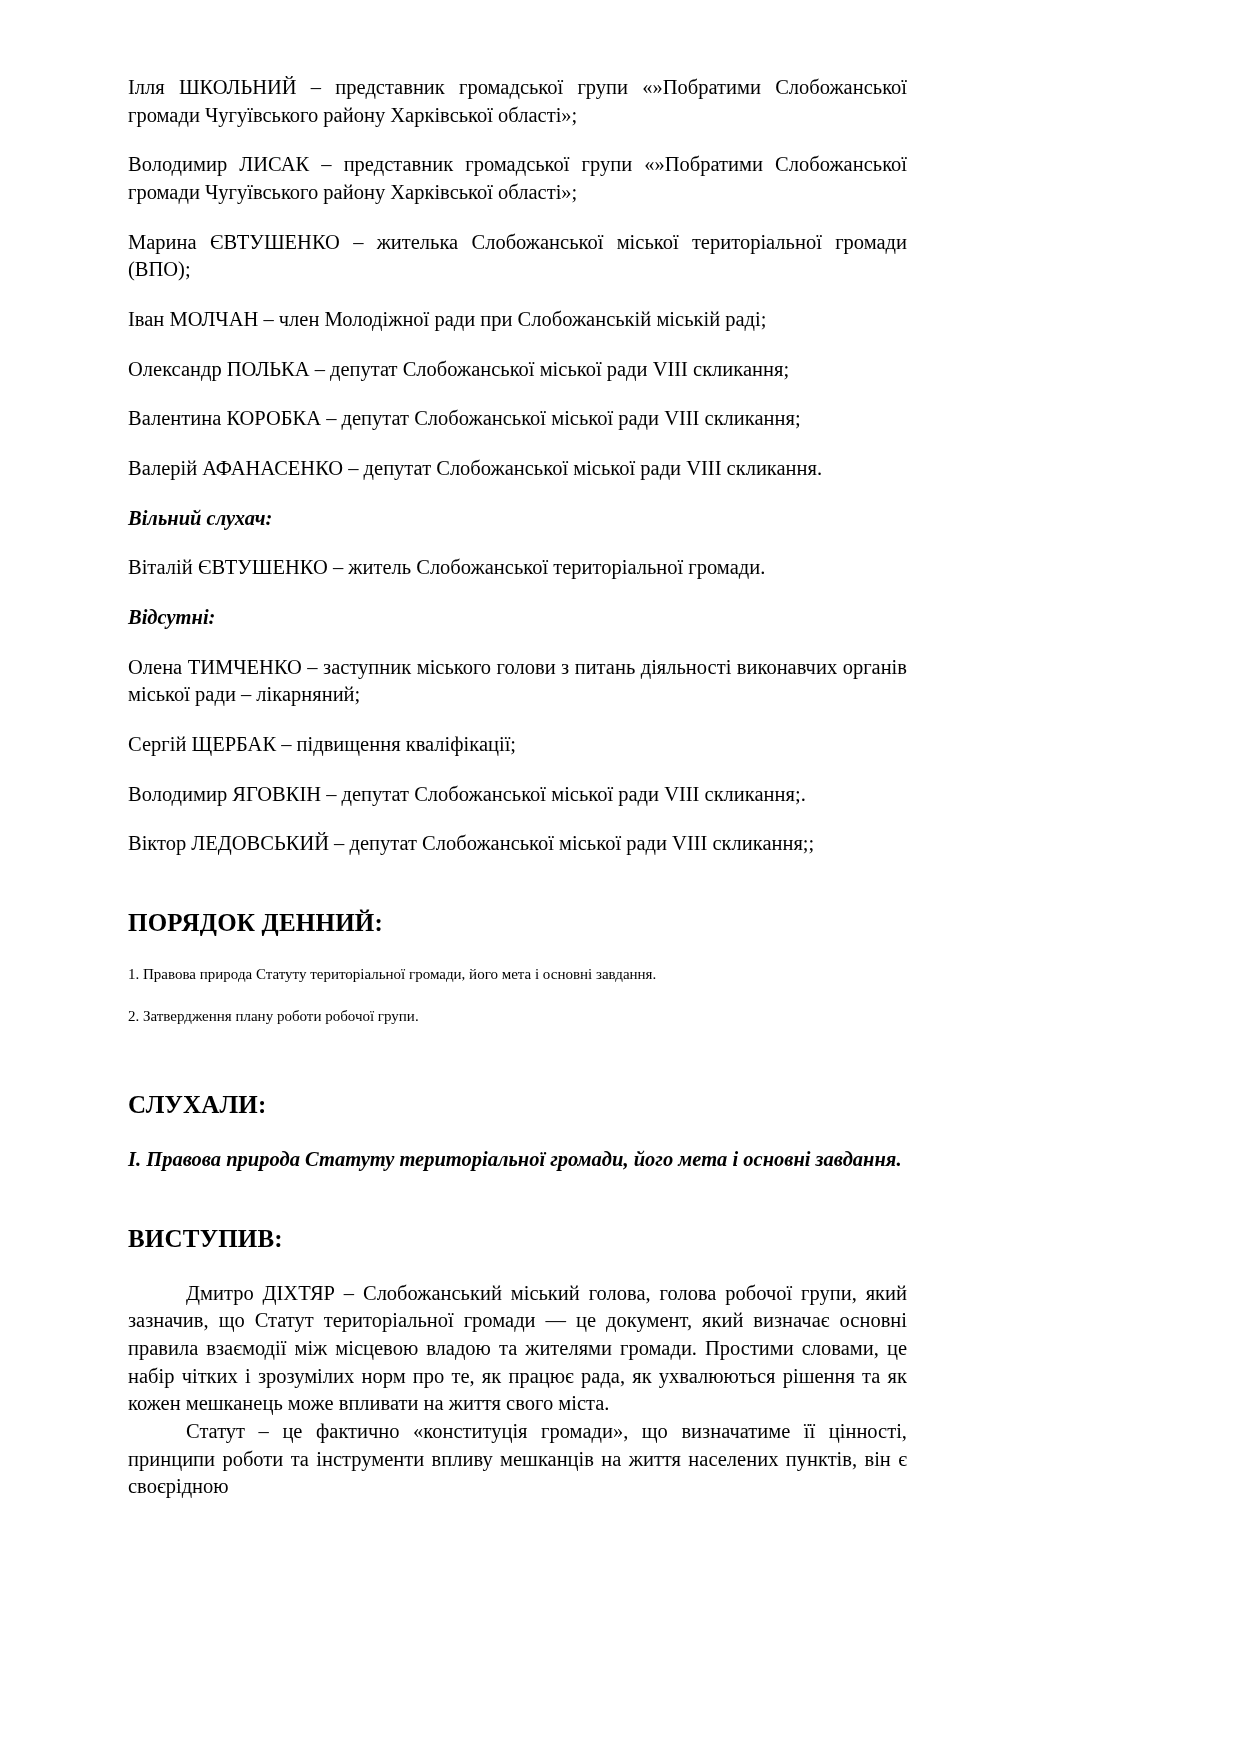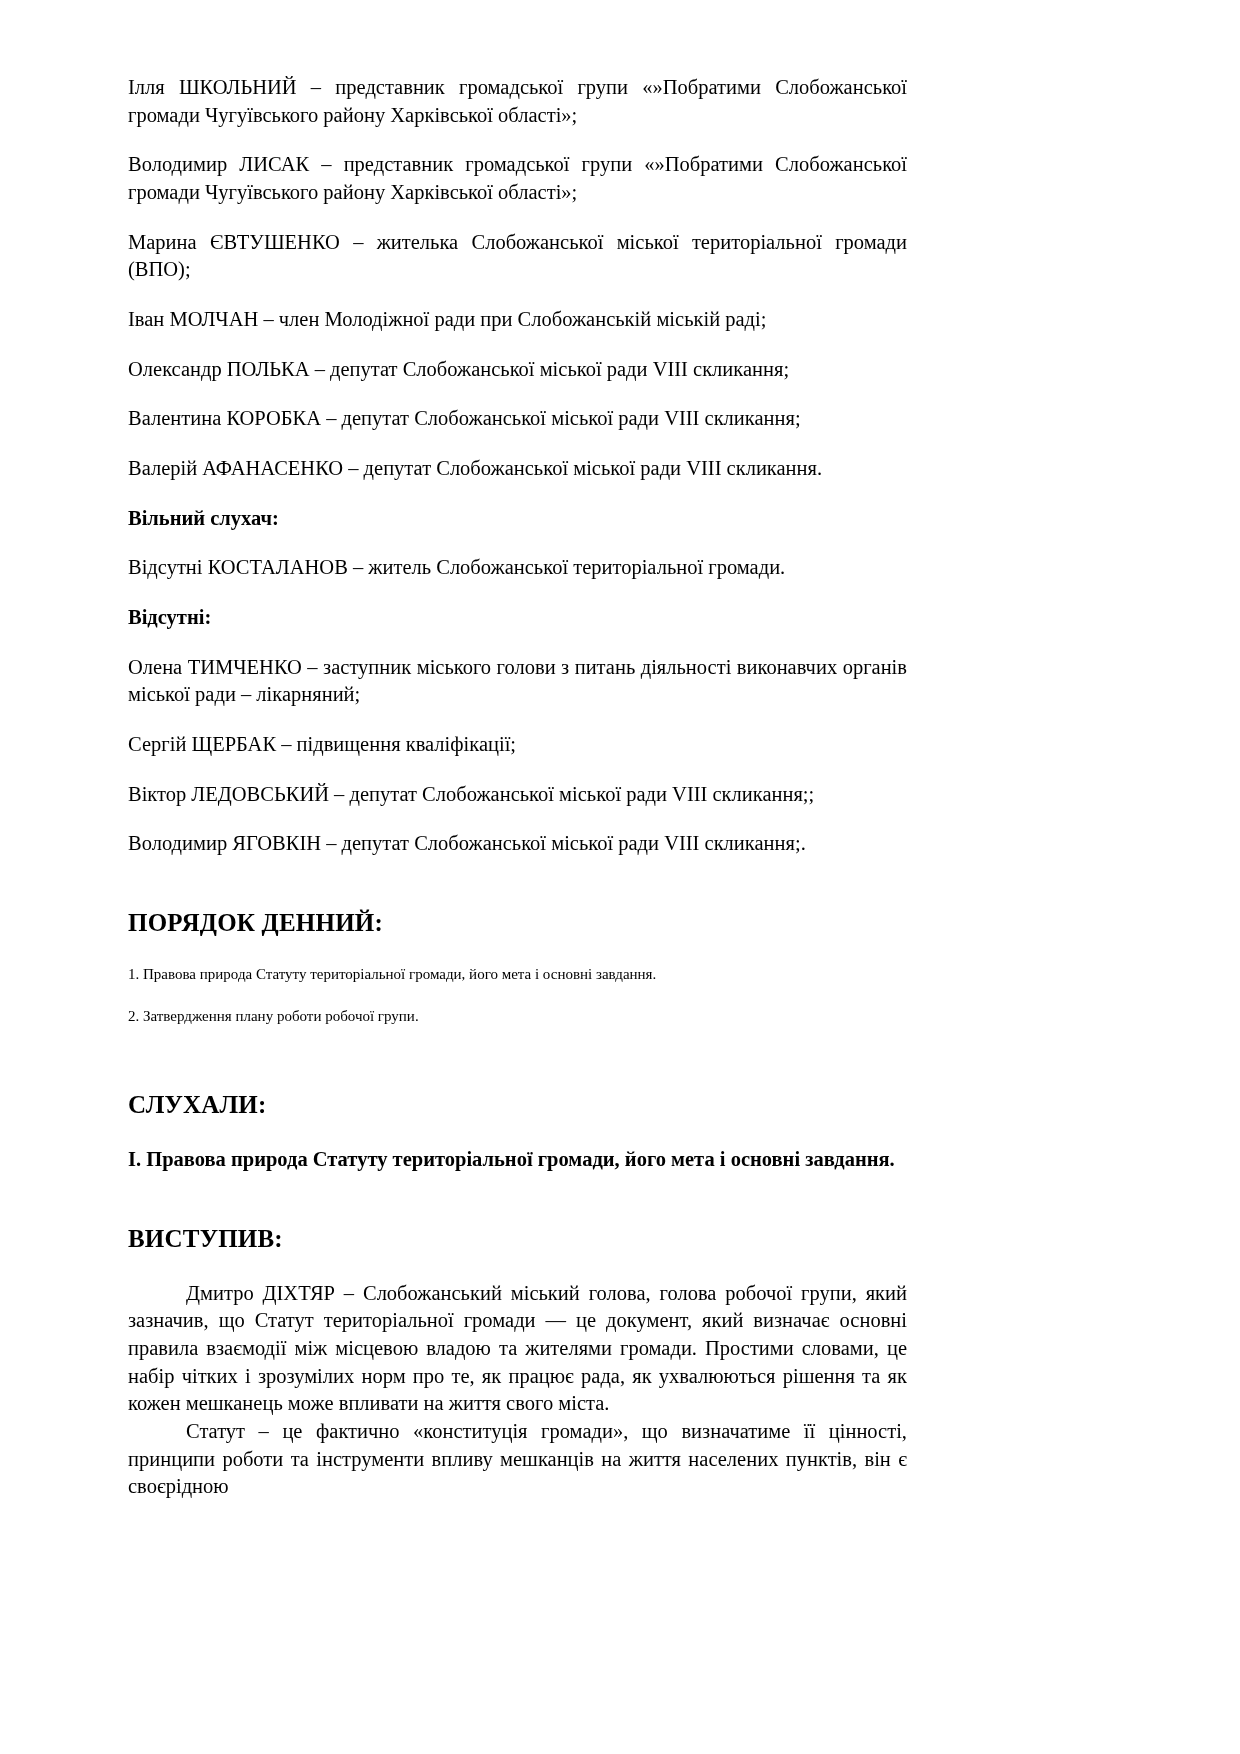--- a/index.html
+++ b/index.html
@@ -26,20 +26,21 @@
     font-size: 20.5px;
     line-height: 1.35;
     text-align: justify;
     text-justify: inter-word;
   }
   .heading {
     font-weight: bold;
     font-size: 20.5px;
     margin: 0 0 22px 0;
     line-height: 1.35;
+    font-style: italic;
   }
   .section-title {
     font-weight: bold;
     font-size: 25px;
     letter-spacing: 0.2px;
     margin: 0 0 24px 0;
   }
   .agenda-item {
     margin: 0 0 22px 0;
     font-size: 15px;
@@ -65,27 +66,27 @@
 
   <p>Ілля ШКОЛЬНИЙ – представник громадської групи «»Побратими Слобожанської громади Чугуївського району Харківської області»;</p>
   <p>Володимир ЛИСАК – представник громадської групи «»Побратими Слобожанської громади Чугуївського району Харківської області»;</p>
   <p>Марина ЄВТУШЕНКО – жителька Слобожанської міської територіальної громади (ВПО);</p>
   <p>Іван МОЛЧАН – член Молодіжної ради при Слобожанській міській раді;</p>
   <p>Олександр ПОЛЬКА – депутат Слобожанської міської ради VIII скликання;</p>
   <p>Валентина КОРОБКА – депутат Слобожанської міської ради VIII скликання;</p>
   <p>Валерій АФАНАСЕНКО – депутат Слобожанської міської ради VIII скликання.</p>
 
   <p class="heading">Вільний слухач:</p>
-  <p>Відсутні КОСТАЛАНОВ – житель Слобожанської територіальної громади.</p>
+  <p>Віталій ЄВТУШЕНКО – житель Слобожанської територіальної громади.</p>
 
   <p class="heading">Відсутні:</p>
   <p>Олена ТИМЧЕНКО – заступник міського голови з питань діяльності виконавчих органів міської ради – лікарняний;</p>
   <p>Сергій ЩЕРБАК – підвищення кваліфікації;</p>
+  <p>Володимир ЯГОВКІН – депутат Слобожанської міської ради VIII скликання;.</p>
   <p>Віктор ЛЕДОВСЬКИЙ – депутат Слобожанської міської ради VIII скликання;;</p>
-  <p>Володимир ЯГОВКІН – депутат Слобожанської міської ради VIII скликання;.</p>
 
   <div class="spacer-md"></div>
 
   <p class="section-title">ПОРЯДОК ДЕННИЙ:</p>
   <p class="agenda-item">1. Правова природа Статуту територіальної громади, його мета і основні завдання.</p>
   <p class="agenda-item">2. Затвердження плану роботи робочої групи.</p>
 
   <div class="spacer-lg"></div>
 
   <p class="section-title">СЛУХАЛИ:</p>

